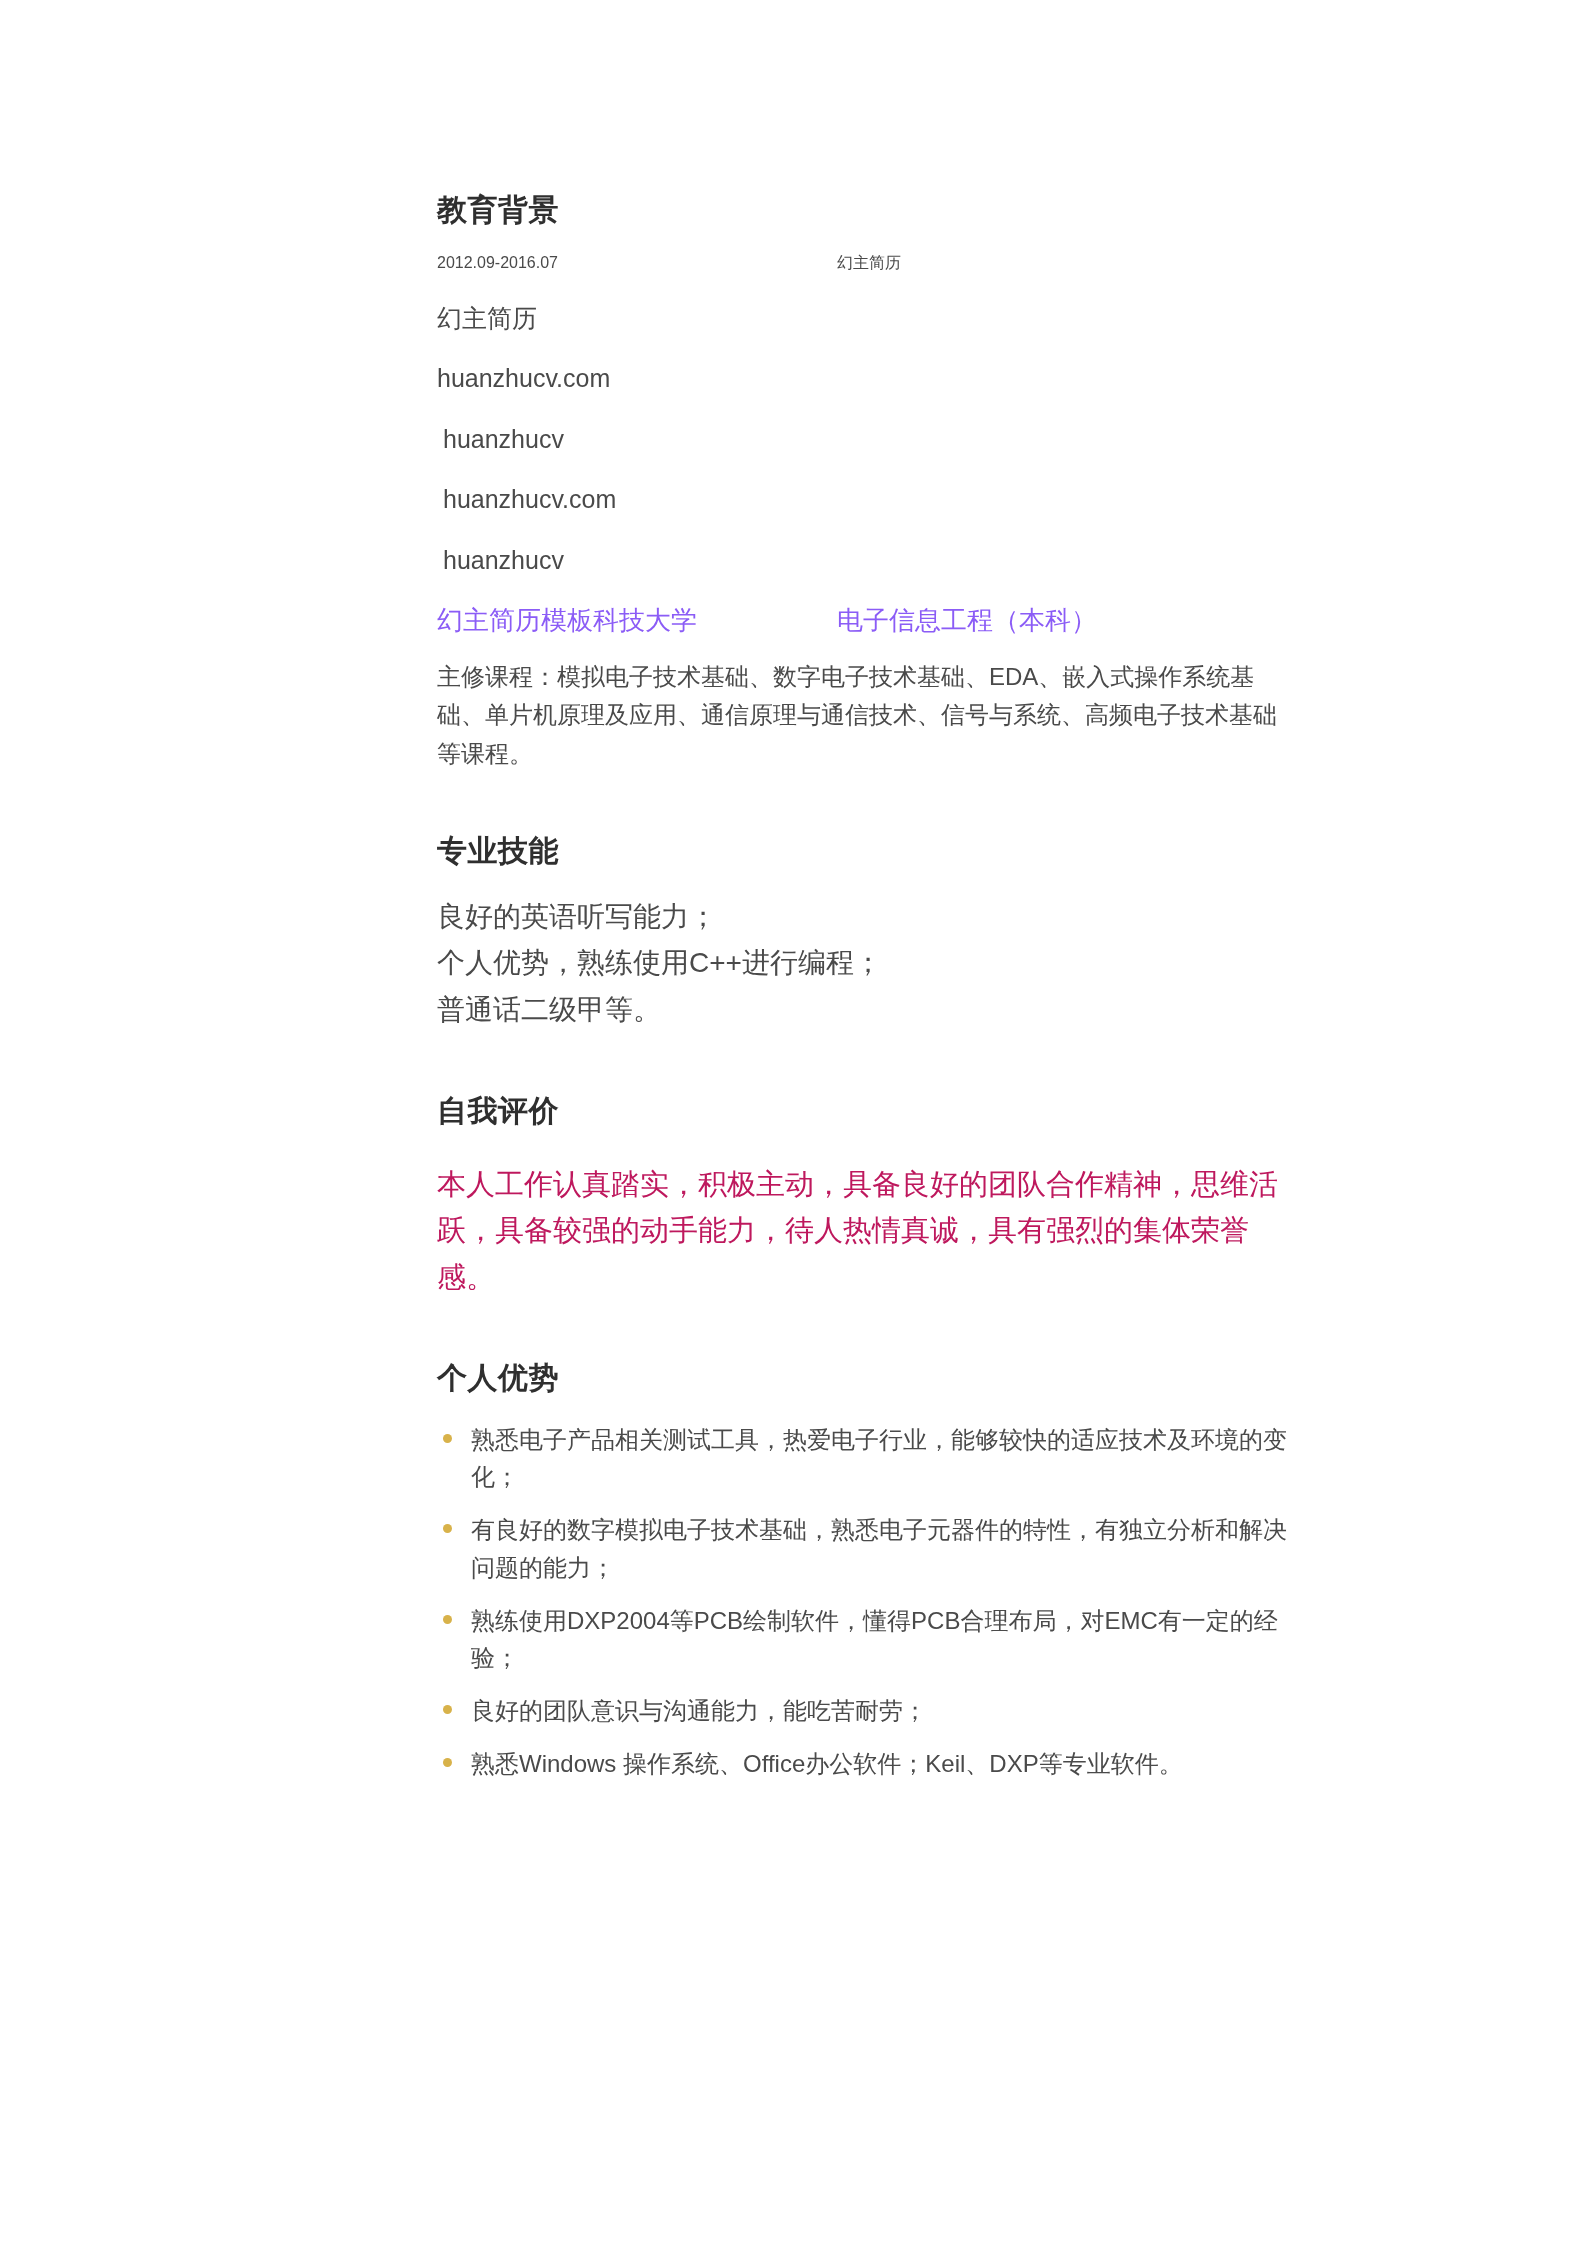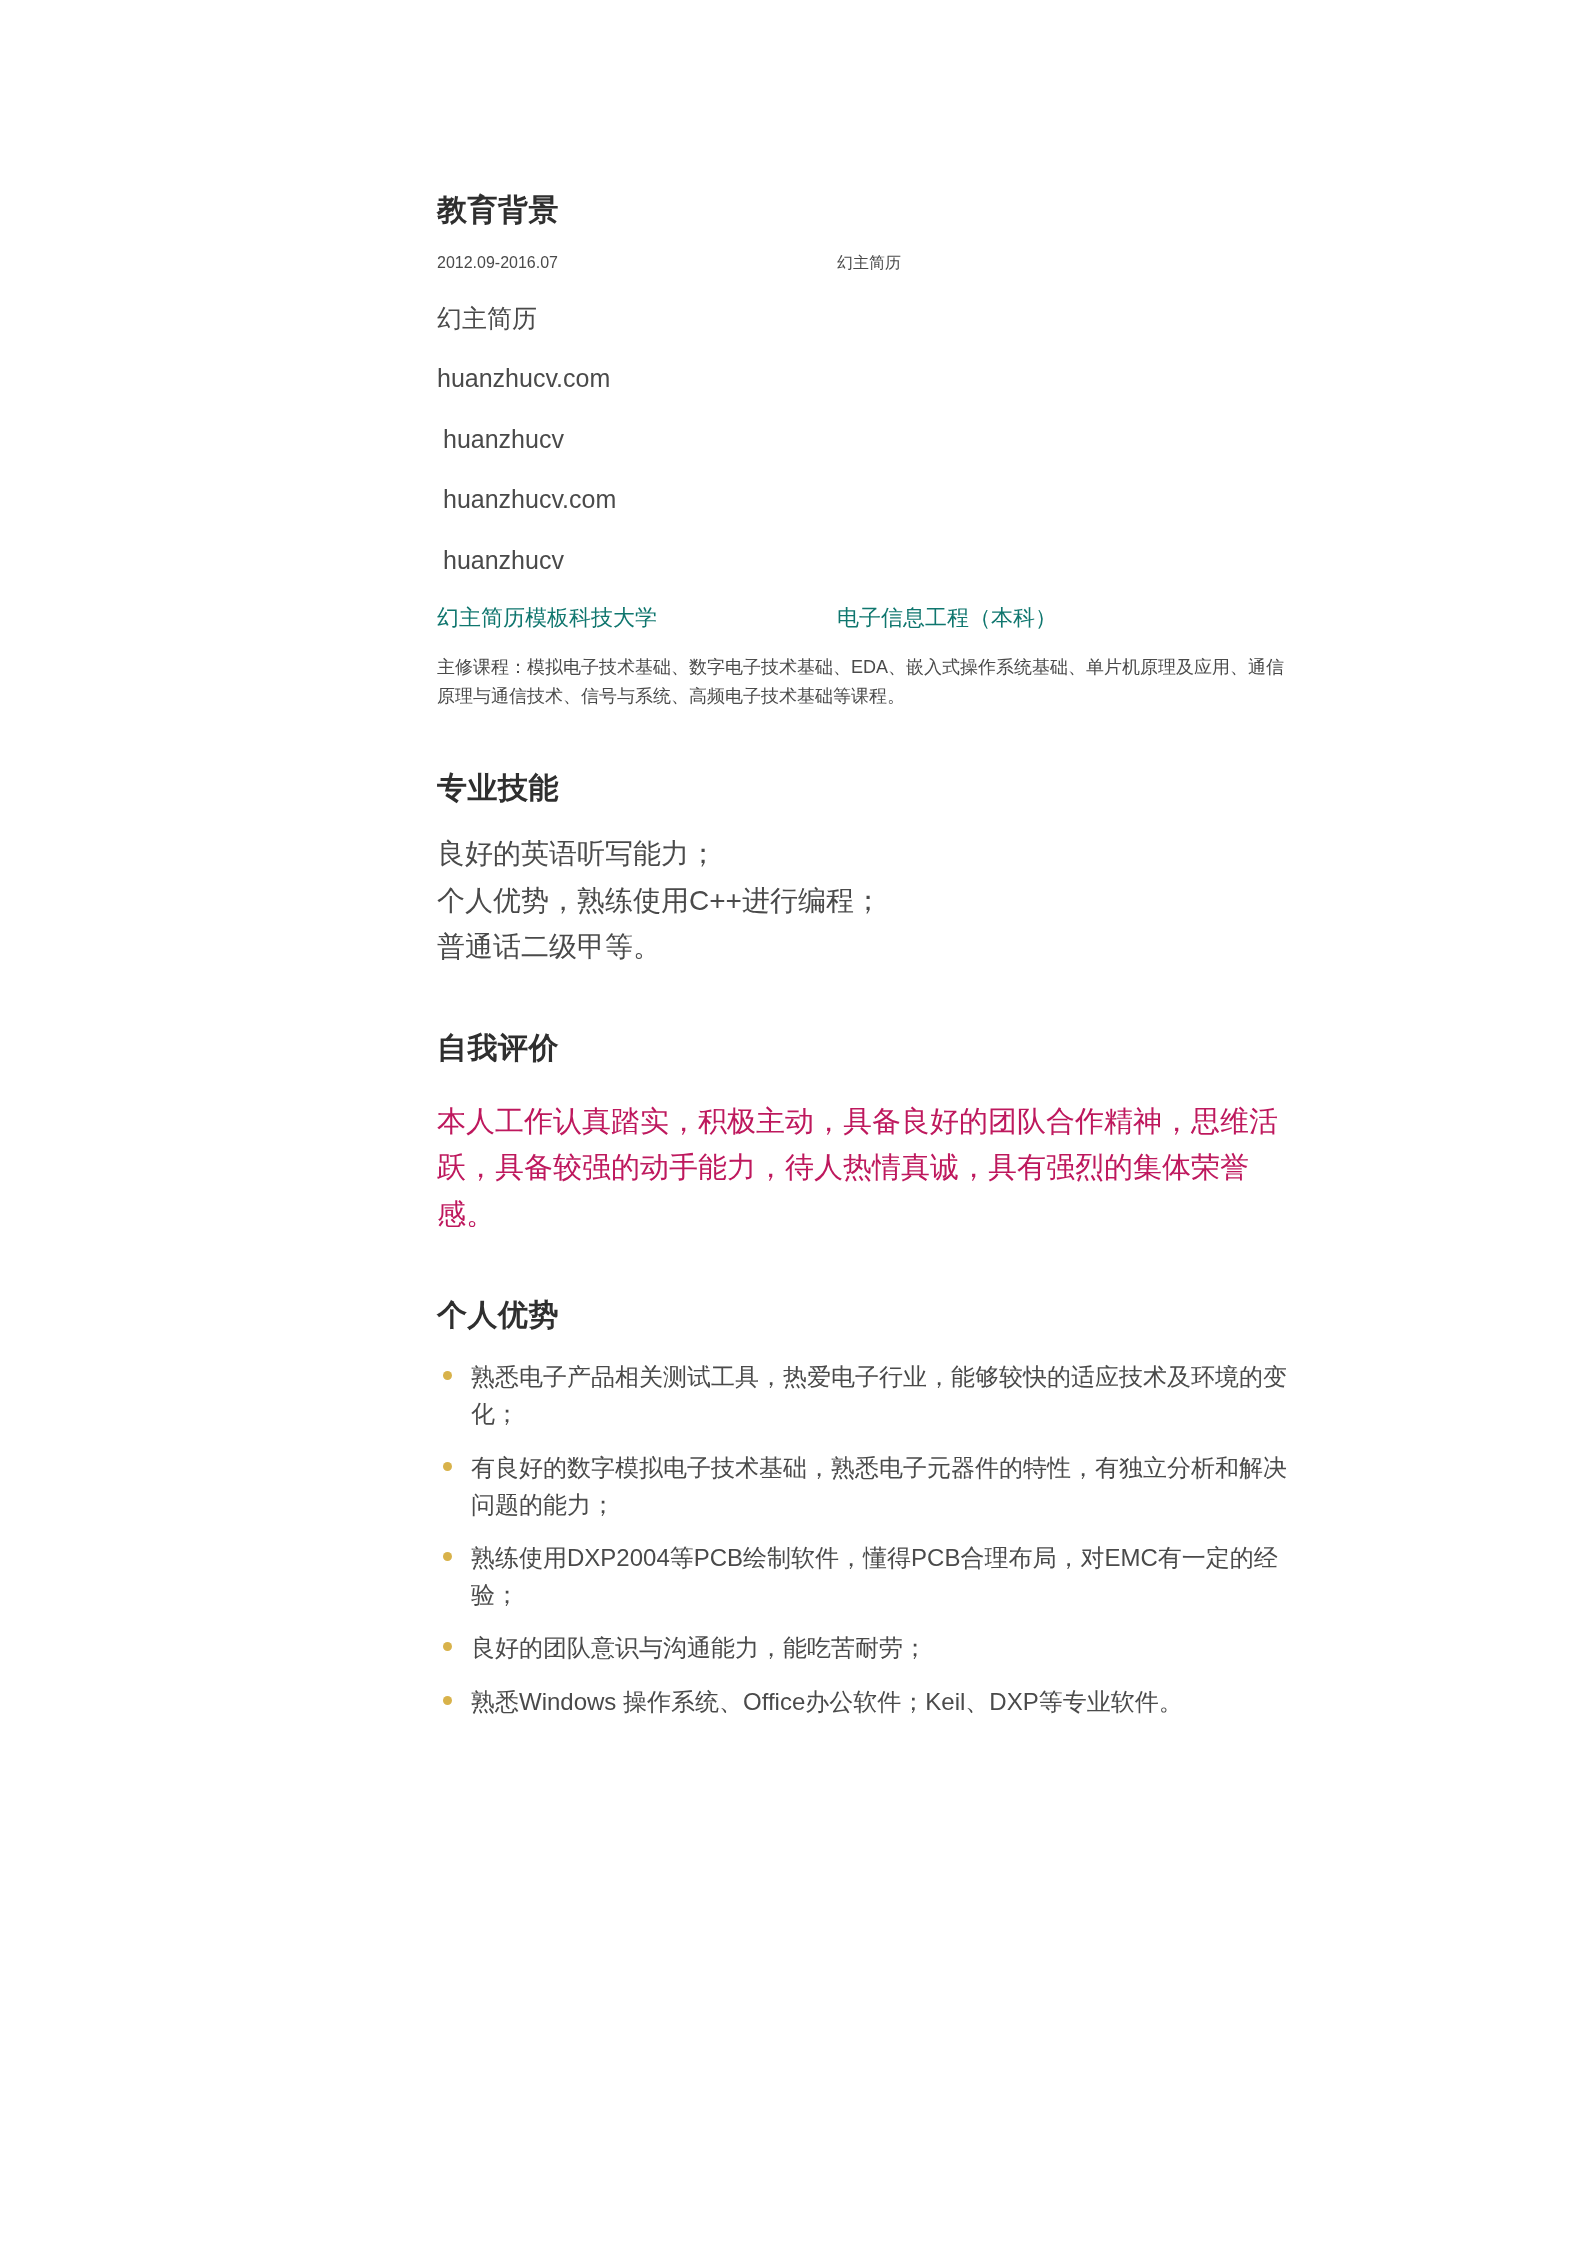--- a/index.html
+++ b/index.html
@@ -59,31 +59,31 @@
     color: #4a4a4a;
     margin-bottom: 28px;
     line-height: 1.3;
   }
   .edu-line.indent {
     padding-left: 6px;
   }
   .edu-school {
     display: flex;
     align-items: baseline;
-    font-size: 22px;
-    color: #0f766e;
+    font-size: 26px;
+    color: #8b5cf6;
     margin-bottom: 20px;
     line-height: 1.3;
   }
   .edu-school .col-a {
     width: 400px;
     flex: 0 0 400px;
   }
   .courses {
-    font-size: 18px;
+    font-size: 24px;
     line-height: 1.6;
     color: #4a4a4a;
     margin: 0;
   }
 
   
   .skill-lines {
     font-size: 28px;
     line-height: 1.65;
     color: #4a4a4a;

